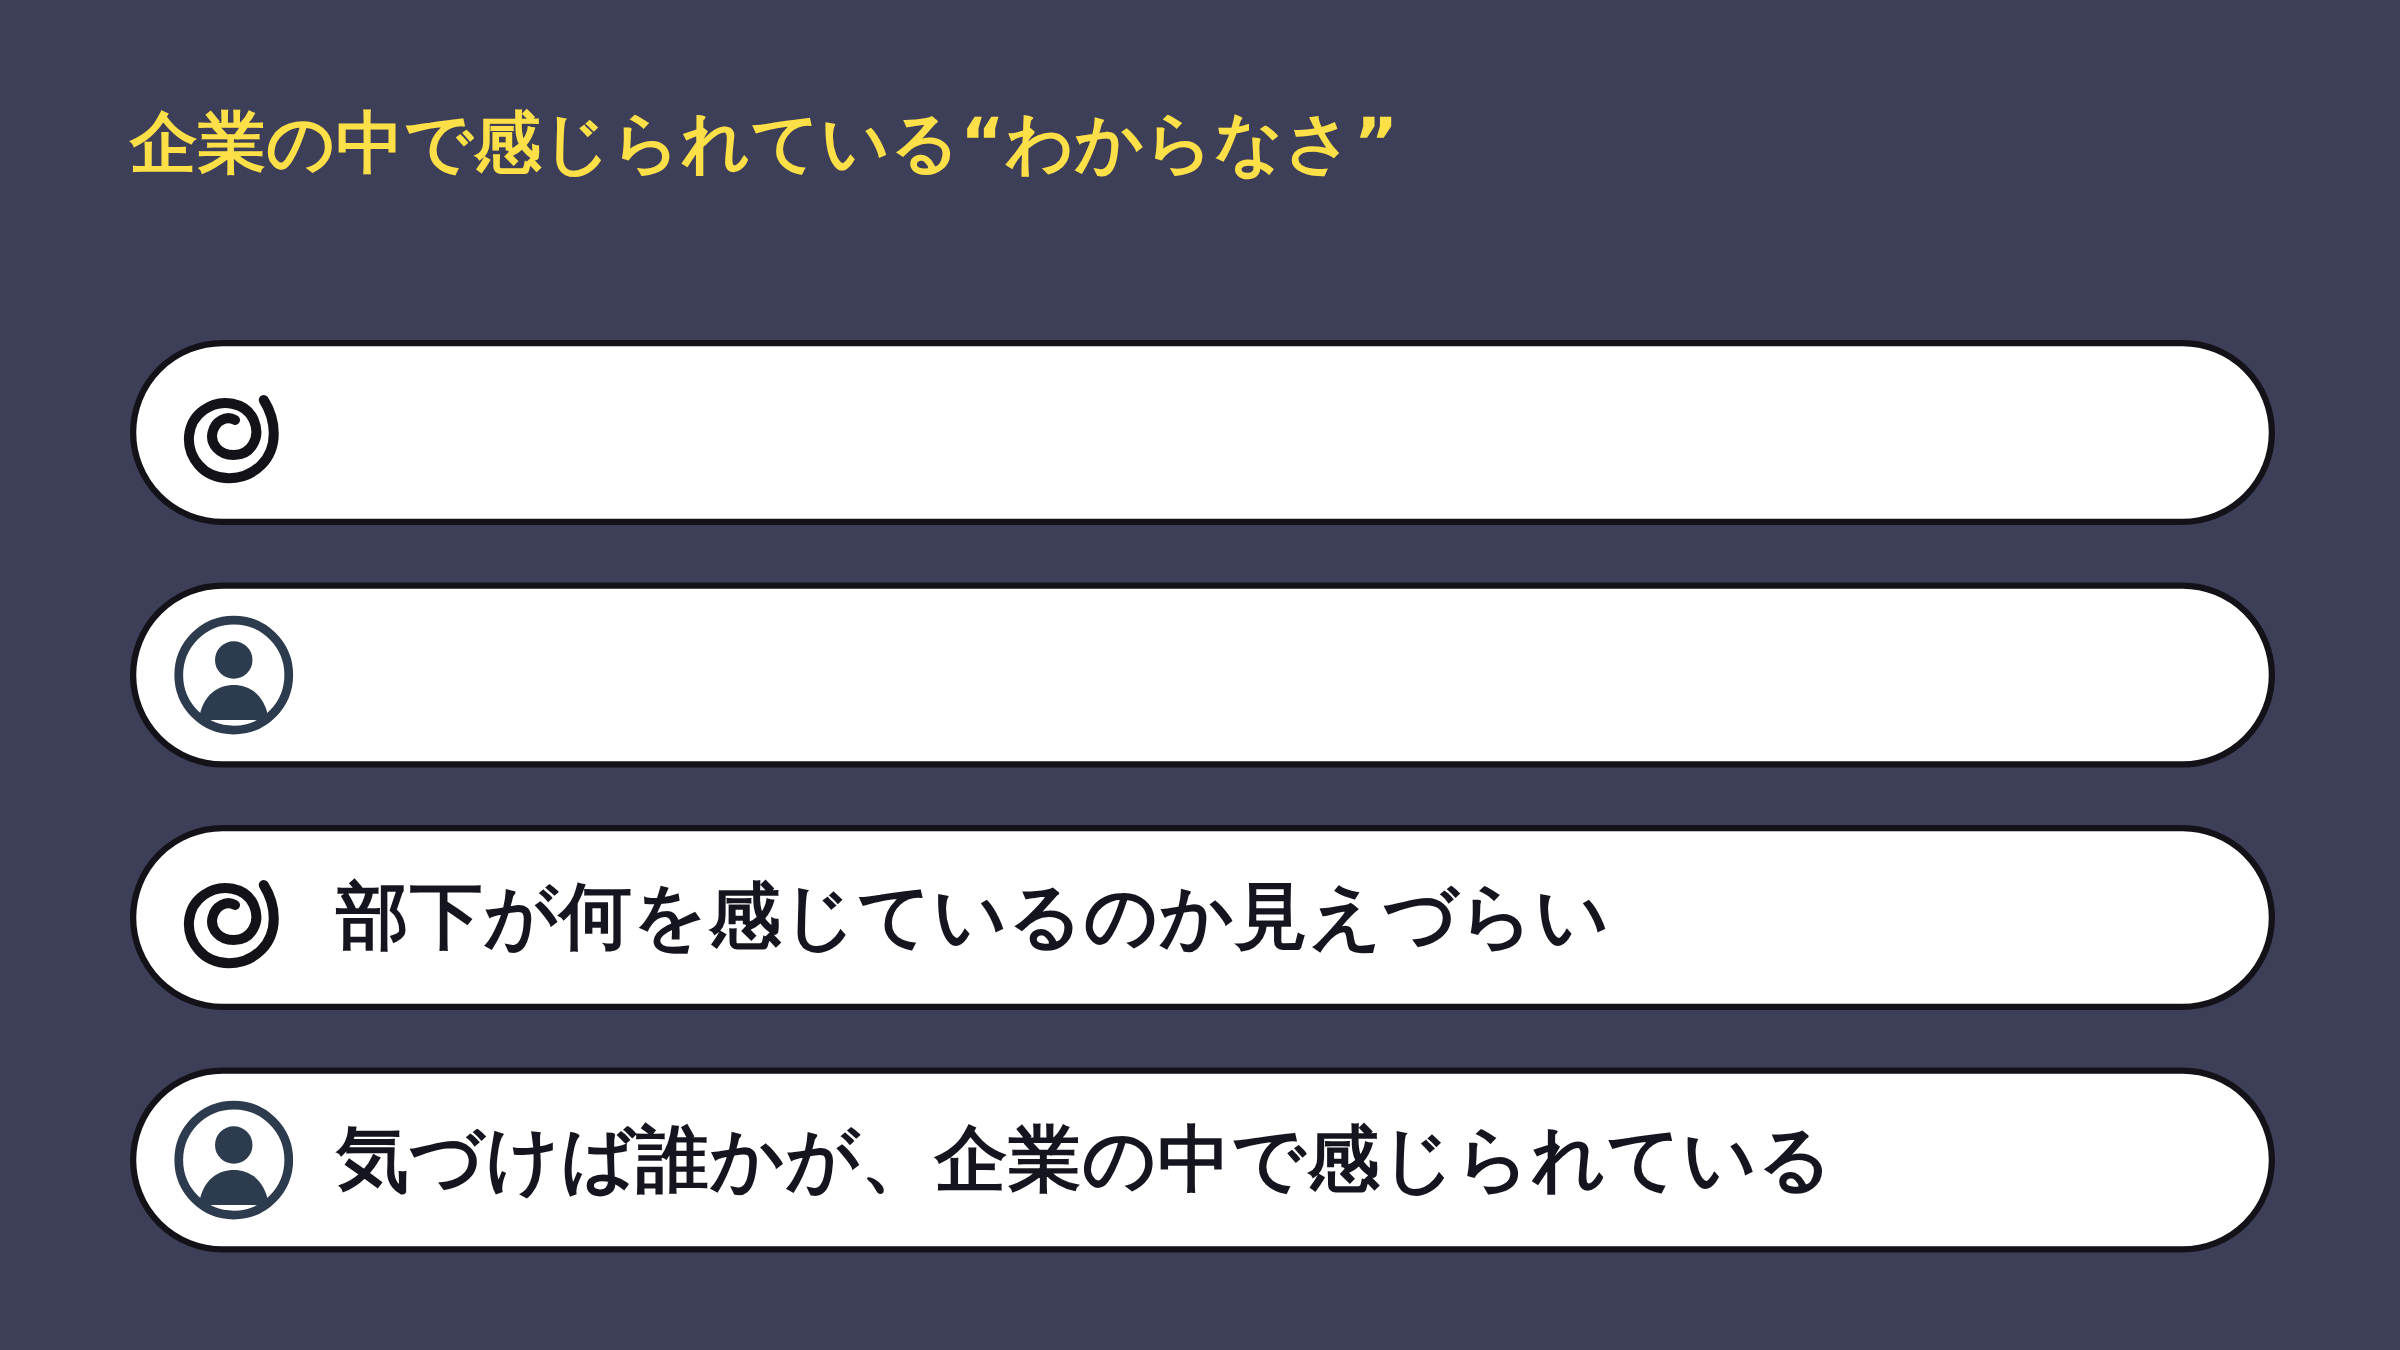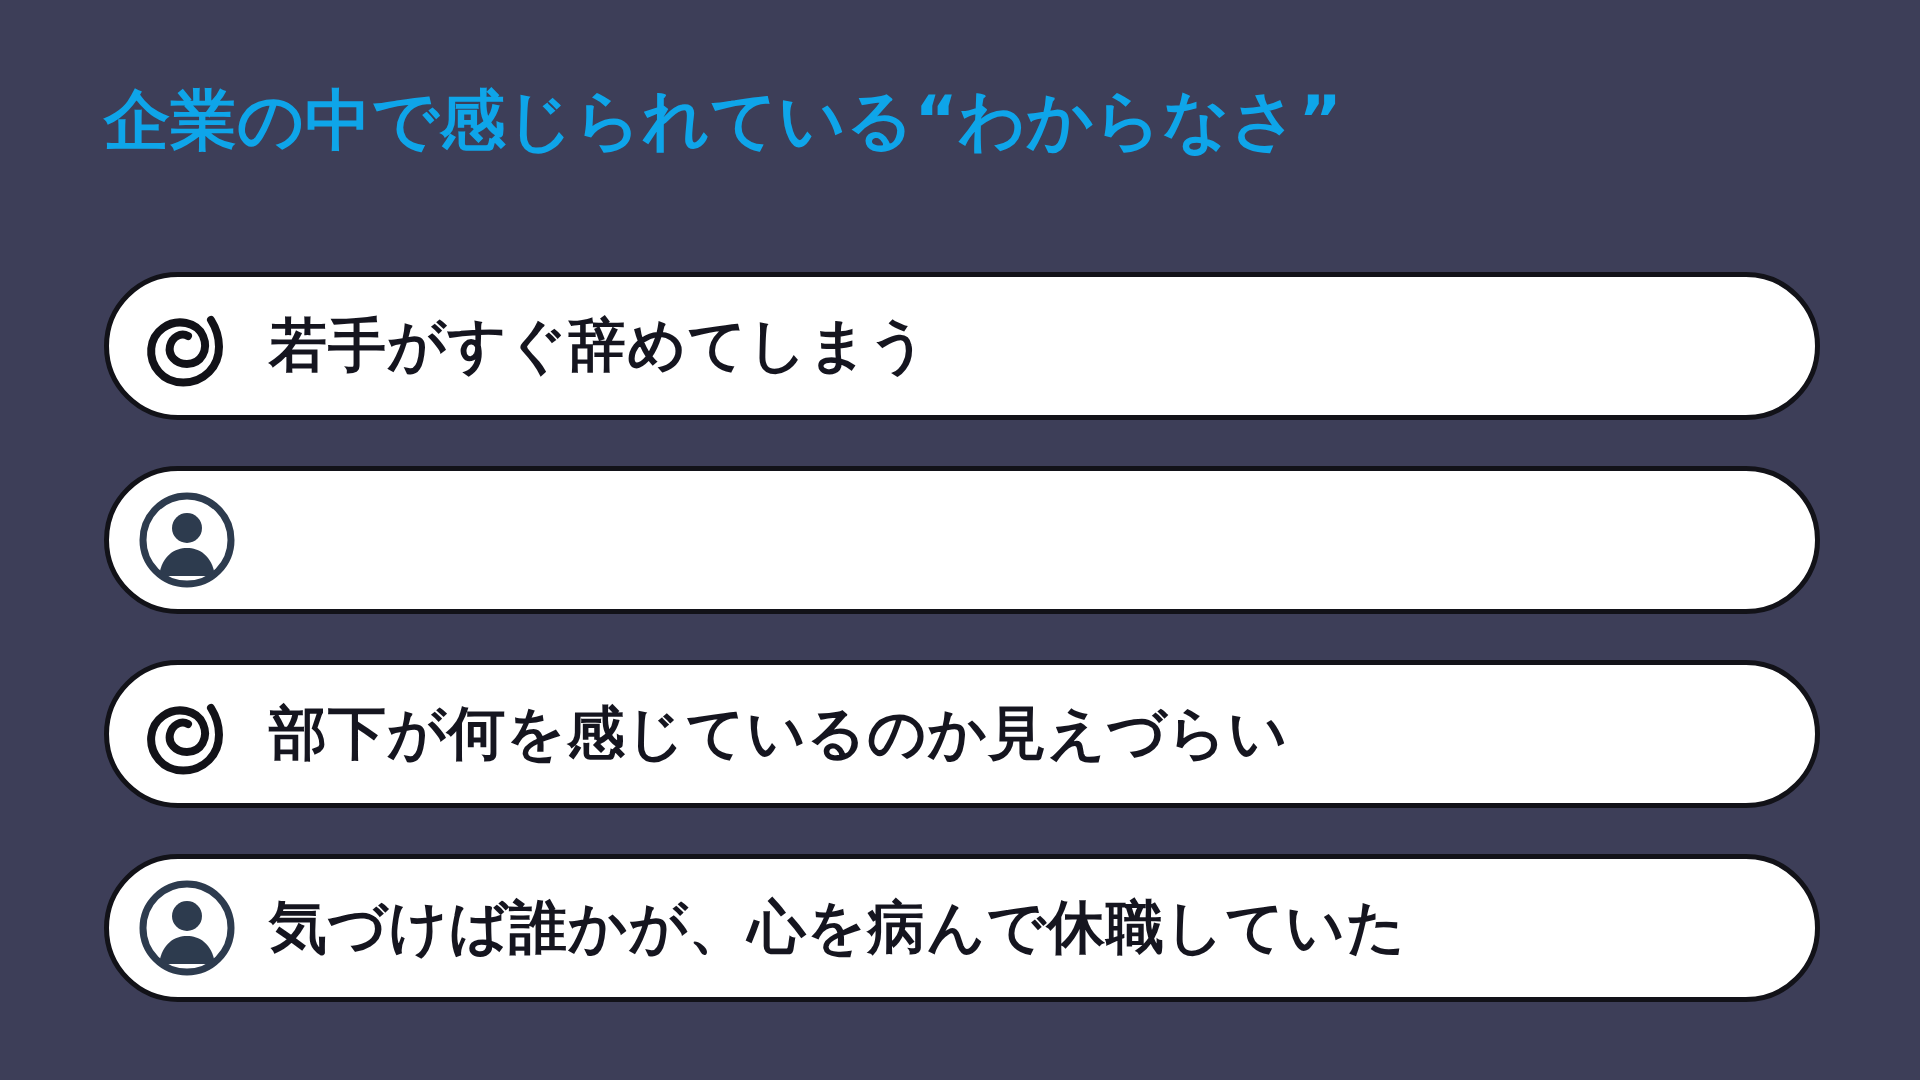--- a/index.html
+++ b/index.html
@@ -21,22 +21,22 @@
     height:1080px;
     background:#3d3e58;
   }
 
   
   #title {
     position:absolute;
     left:104px;
     top:88px;
     width:1760px;
-    color:#0ea5e9;
-    font-size:66px;
+    color:#fde047;
+    font-size:54px;
     font-weight:bold;
     letter-spacing:0.5px;
     line-height:1.0;
     white-space:nowrap;
     font-family:"DejaVu Sans","Liberation Sans",sans-serif;
   }
 
   
   #pill-list {
     position:absolute;
@@ -96,21 +96,20 @@
 
     <div class="pill w1">
       <span class="pill-icon">
         <svg width="100" height="100" viewBox="0 0 100 100">
           <path d="M74 24 C 84 40, 86 62, 72 76 C 58 90, 34 90, 22 76
                    C 10 62, 12 42, 26 32 C 40 22, 60 26, 66 40
                    C 72 54, 64 68, 50 68 C 38 68, 31 59, 33 50
                    C 35 41, 44 36, 51 40" fill="none" stroke="#121218" stroke-width="8" stroke-linecap="round" stroke-linejoin="round"></path>
         </svg>
       </span>
-      <span class="pill-label">若手がすぐ辞めてしまう</span>
     </div>
 
     <div class="pill w2">
       <span class="pill-icon">
         <svg width="100" height="100" viewBox="0 0 100 100">
           <circle cx="50" cy="50" r="44" fill="none" stroke="#2d3b4e" stroke-width="7"></circle>
           <circle cx="50" cy="38" r="15" fill="#2d3b4e"></circle>
           <path d="M22 86 C 25 65, 38 58, 50 58 C 62 58, 75 65, 78 86 Z" fill="#2d3b4e"></path>
         </svg>
       </span>
@@ -129,17 +128,17 @@
     </div>
 
     <div class="pill w4">
       <span class="pill-icon">
         <svg width="100" height="100" viewBox="0 0 100 100">
           <circle cx="50" cy="50" r="44" fill="none" stroke="#2d3b4e" stroke-width="7"></circle>
           <circle cx="50" cy="38" r="15" fill="#2d3b4e"></circle>
           <path d="M22 86 C 25 65, 38 58, 50 58 C 62 58, 75 65, 78 86 Z" fill="#2d3b4e"></path>
         </svg>
       </span>
-      <span class="pill-label">気づけば誰かが、心を病んで休職していた</span>
+      <span class="pill-label">気づけば誰かが、企業の中で感じられている</span>
     </div>
 
   </div>
 </div>
 
 </body></html>

